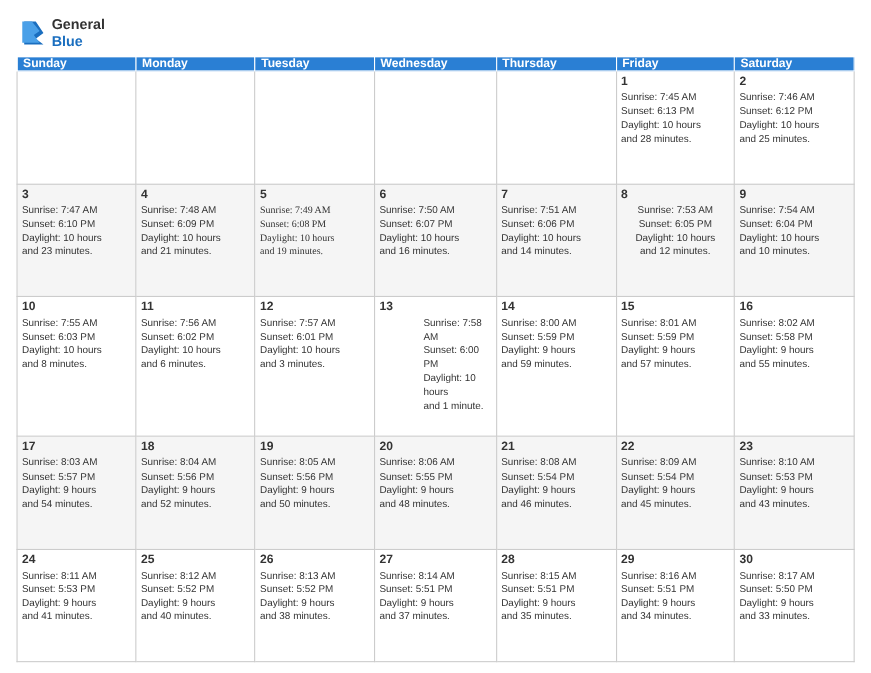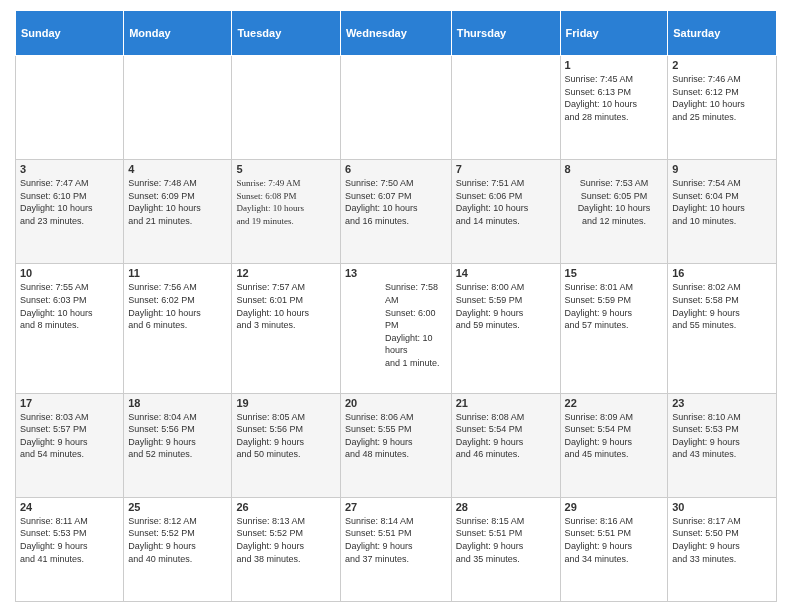--- a/index.html
+++ b/index.html
@@ -55,21 +55,21 @@
     .calendar {
       width: 100%;
       border-collapse: collapse;
       flex: 1;
     }
     .calendar thead th {
       background-color: #2a7fd4;
       color: #fff;
       font-size: 11px;
       font-weight: bold;
-      padding: 16px 5px;
+      padding: 0 5px;
       text-align: left;
       border: 1px solid #fff;
     }
     .calendar tbody td {
       border: 1px solid #ccc;
       vertical-align: top;
       padding: 3px 4px;
       font-size: 9.5px;
       color: #333;
       background: #fff;
@@ -91,20 +91,37 @@
       line-height: 1.4;
     }
     .empty-cell {
       background: #fff !important;
     }
   </style>
 </head>
 <body>
 
 <div class="page">
+  <div class="header">
+    <div class="logo">
+      <svg class="logo-icon" viewBox="0 0 32 32">
+        <rect x="0" y="0" width="32" height="32" fill="none"></rect>
+        <polygon points="20,4 28,16 20,22 28,28 8,28 8,4" fill="#1a6ebf"></polygon>
+        <polygon points="16,4 24,14 18,18 24,26 6,26 6,4" fill="#4aa0e8"></polygon>
+      </svg>
+      <div class="logo-text">
+        <div style="color:#333; font-weight:bold; font-size:13px;">General</div>
+        <div style="color:#1a6ebf; font-weight:bold; font-size:13px;">Blue</div>
+      </div>
+    </div>
+    <div class="title-block">
+      <div class="month-title"></div>
+      <div class="location"></div>
+    </div>
+  </div>
 
   <table class="calendar">
     <thead>
       <tr>
       <th>Sunday</th>
           <th>Monday</th>
           <th>Tuesday</th>
           <th>Wednesday</th>
           <th>Thursday</th>
           <th>Friday</th>

